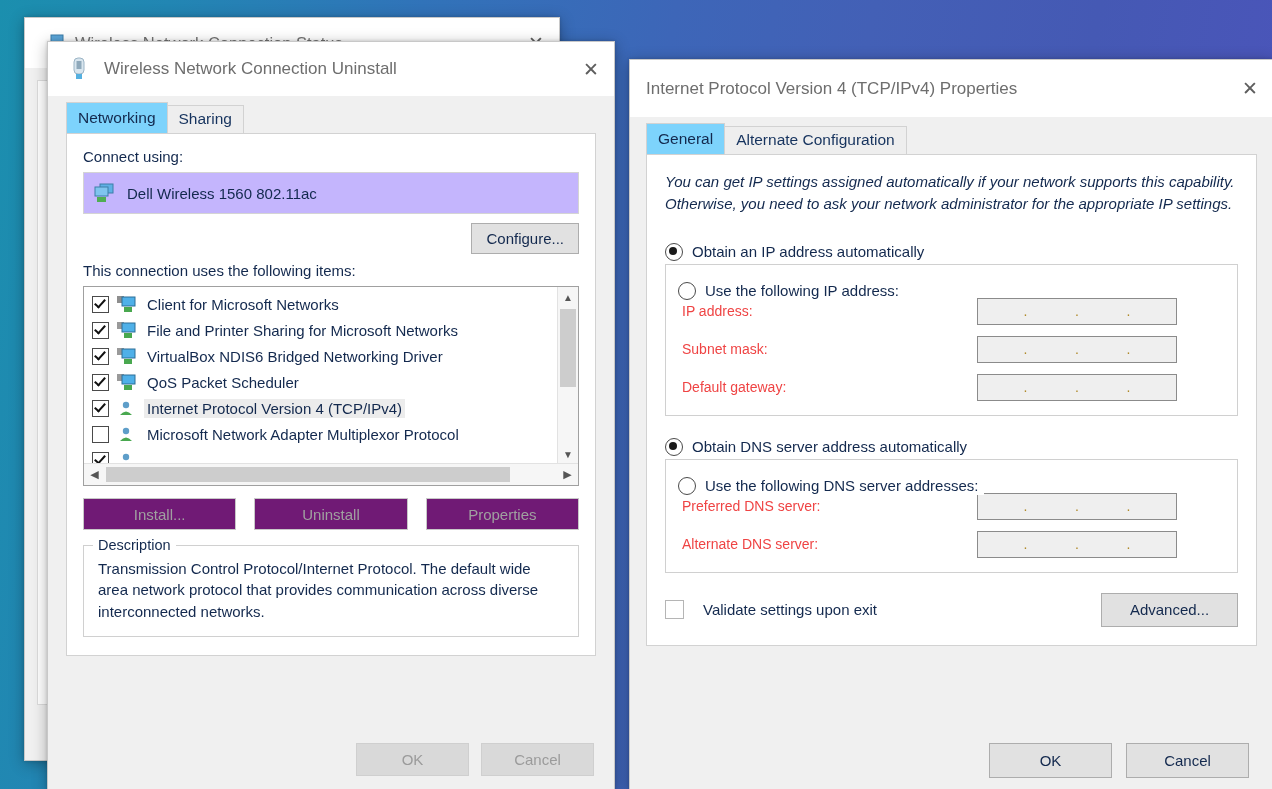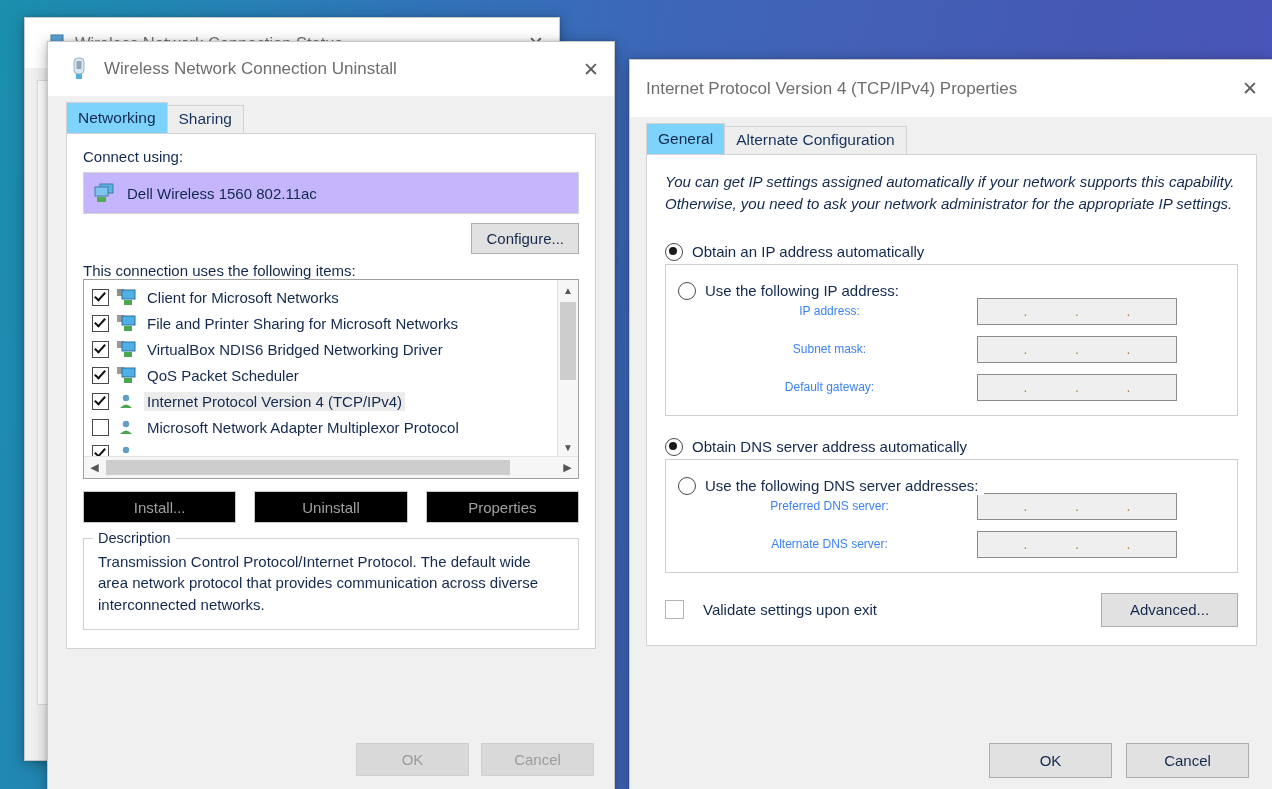--- a/index.html
+++ b/index.html
@@ -136,30 +136,30 @@
     font-size: 15px;
     color: #13294e;
     background: #e1e1e1;
     border: 1px solid #adadad;
     height: 31px;
     min-width: 100px;
     padding: 0 14px;
     cursor: default;
     box-sizing: border-box;
   }
-  .btn.dim { color: #a0a0a0; background: #000000; border-color: #c8c8c8; }
+  .btn.dim { color: #a0a0a0; background: #701a75; border-color: #c8c8c8; }
   .btn.ghost { color: #9b9b9b; background: #d9d9d9; border-color: #cfcfcf; }
 
   .btn-row-right { display:flex; justify-content:flex-end; margin-top: 9px; }
 
   
   .listbox {
     border: 1px solid #a0a0a0;
     background: #ffffff;
-    margin-top: 0;
+    margin-top: 7px;
     height: 198px;
     position: relative;
     overflow: hidden;
   }
   .list-items { position:absolute; left:0; top:0; right:20px; bottom:21px; padding: 4px 0 0 5px; }
   .list-row {
     display: flex;
     align-items: center;
     height: 26px;
     gap: 8px;
@@ -284,21 +284,21 @@
   }
   .ipgroup > .legend-radio {
     position: absolute; top: -11px; left: 10px;
     background: #ffffff;
     padding: 0 6px 0 2px;
     display: flex; align-items: center; gap: 9px; margin-top: 28px;
   }
 
   .field-row { display:flex; align-items:center; margin-top: 11px; }
   .field-row:first-of-type { margin-top: 2px; }
-  .field-label { width: 295px; font-size: 12px; color: #3b82f6; text-align: center; }
+  .field-label { width: 295px; font-size: 14px; color: #ef4444; }
   .ipbox {
     width: 200px; height: 27px;
     background: #efefef;
     border: 1px solid #8b8b8b;
     display: flex; align-items: center;
     box-sizing: border-box;
   }
   .ipseg { flex: 1 1 0; height: 100%; }
   .ipdot {
     width: 8px; text-align: center;

